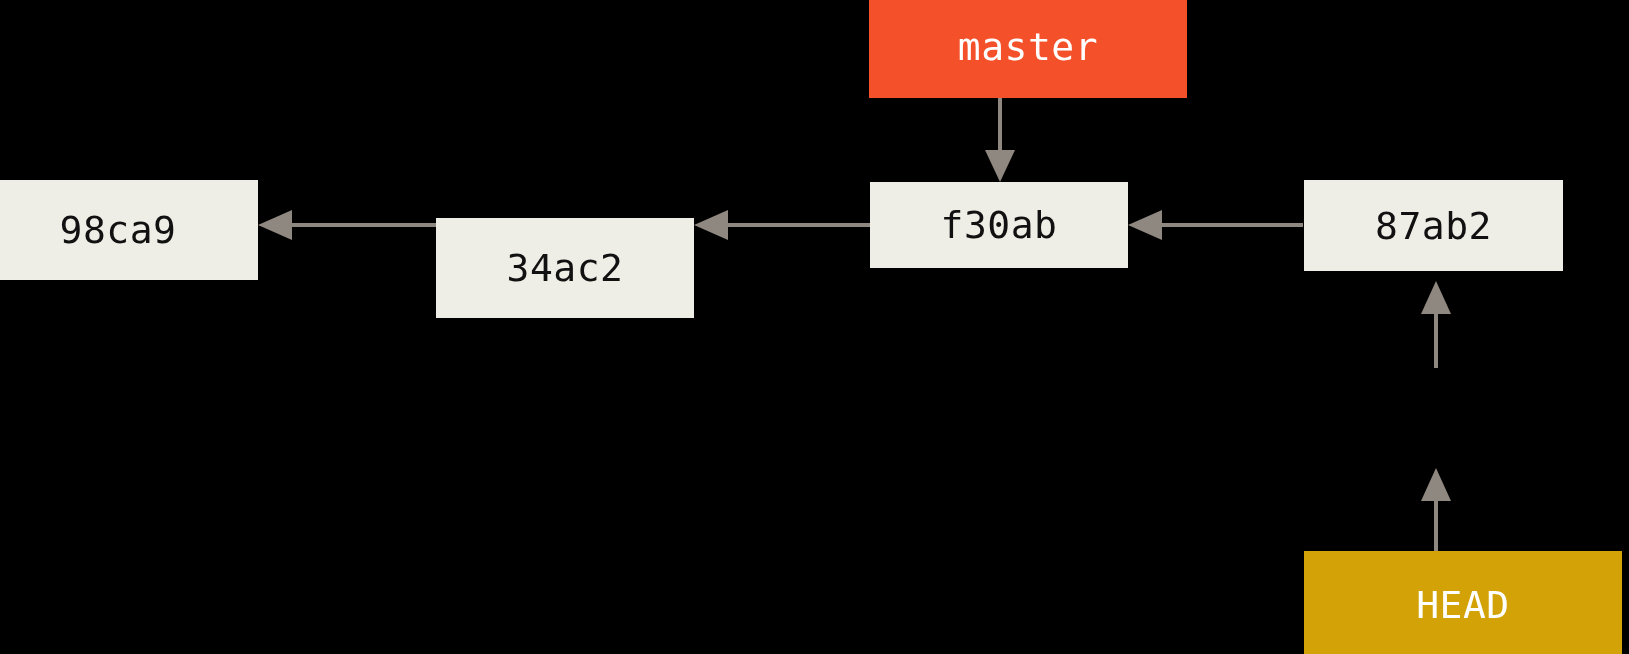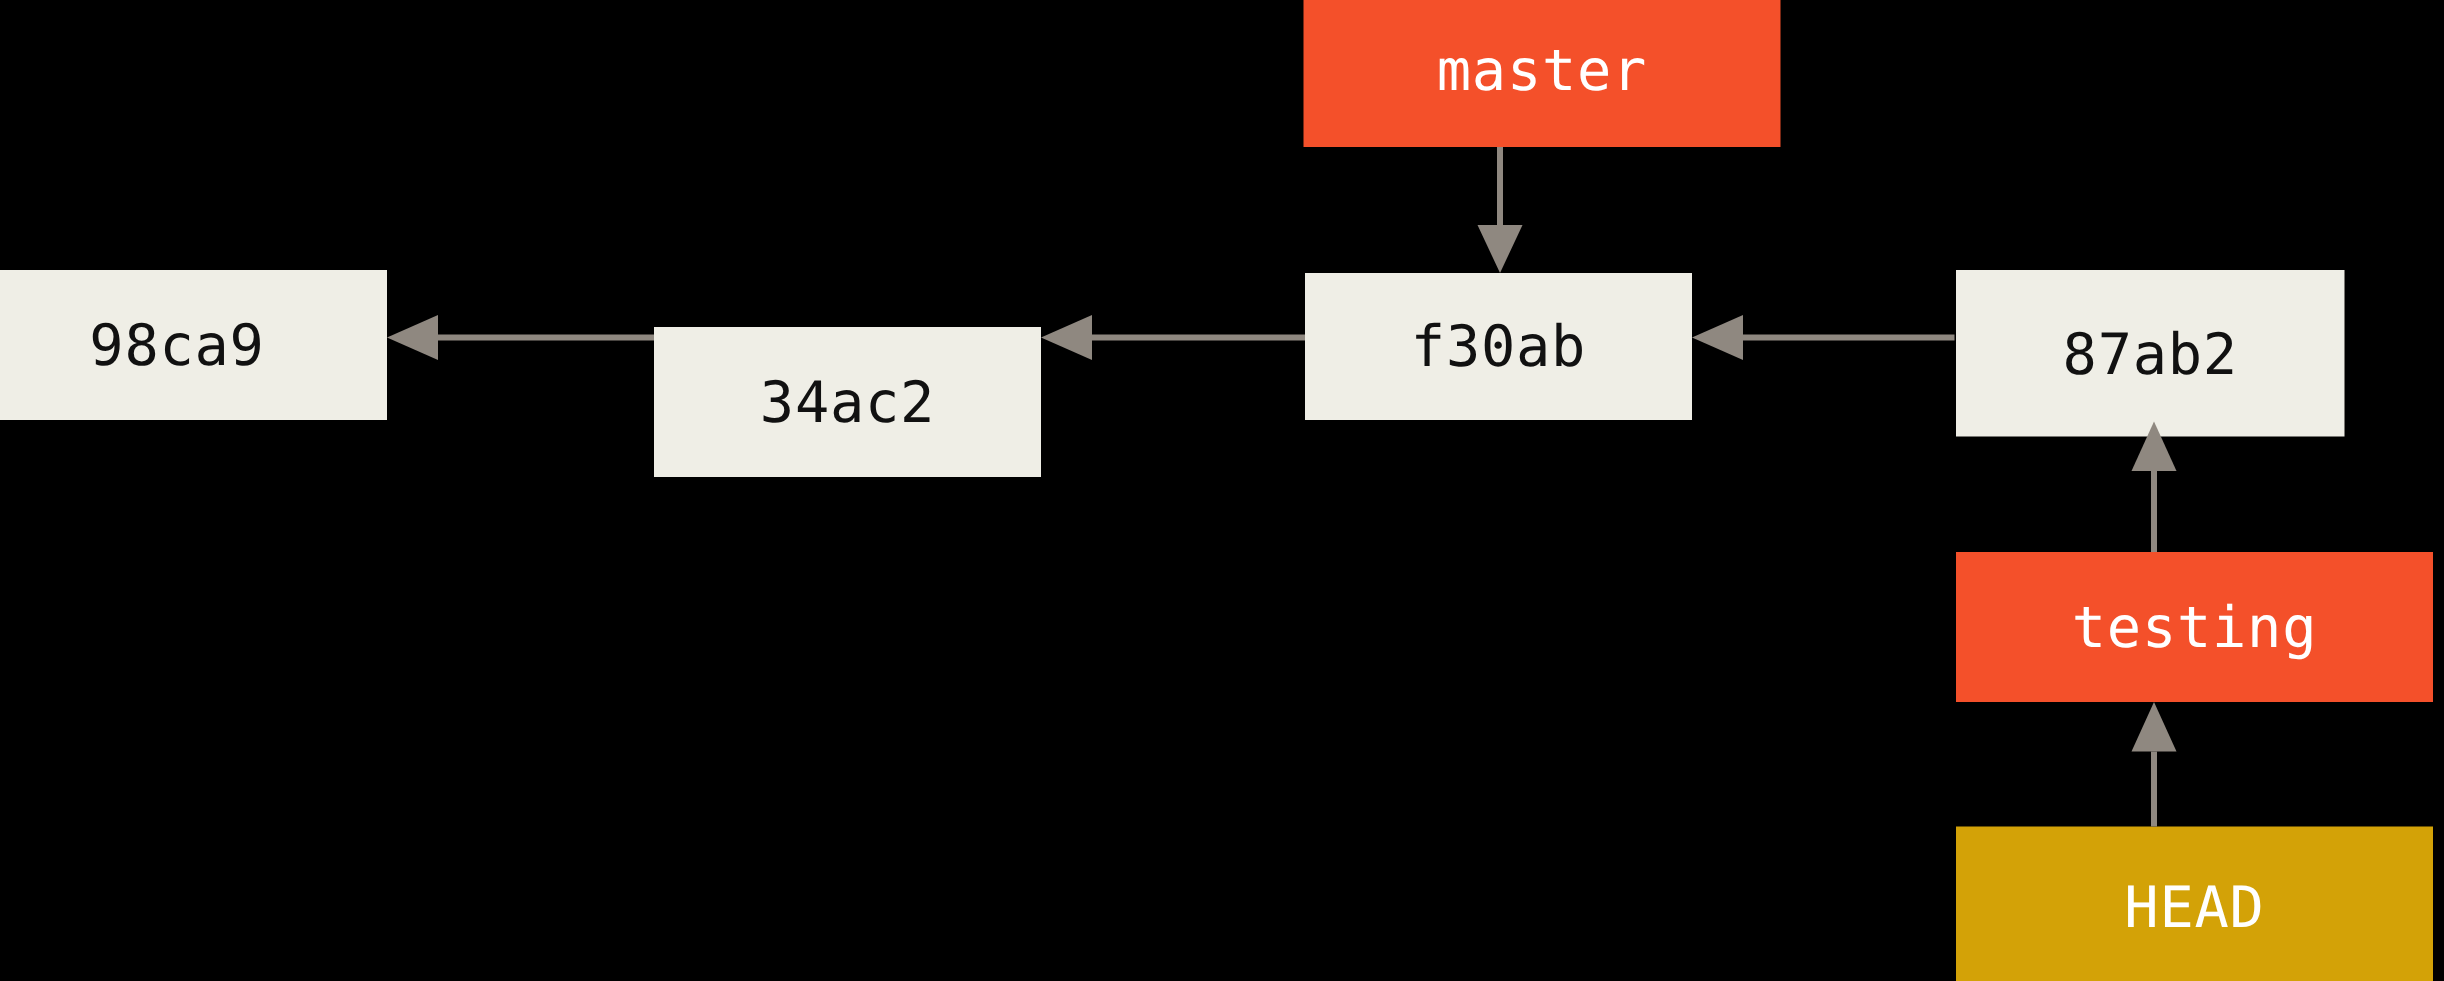--- a/index.html
+++ b/index.html
@@ -55,35 +55,32 @@
 <div id="canvas">
 
   <div class="node commit" style="left:-22px; top:180px; width:280px; height:100px;">
     <span>98ca9</span>
   </div>
 
   <div class="node commit" style="left:436px; top:180px; width:258px; height:100px;margin-top:38px;">
     <span>34ac2</span>
   </div>
 
-  <div class="node commit" style="left:870px; top:182px; width:258px; height:98px;">
+  <div class="node commit" style="left:870px; top:182px; width:258px; height:86px;">
     <span>f30ab</span>
   </div>
 
-  <div class="node commit" style="left:1304px; top:180px; width:259px; height:111px;">
+  <div class="node commit" style="left:1304px; top:180px; width:259px; height:91px;">
     <span>87ab2</span>
   </div>
 
   <div class="node ref ref-branch" style="left:869px; top:-4px; width:318px; height:102px;">
     <span>master</span>
   </div>
 
-  <div class="node ref ref-branch" style="left:1304px; top:368px; width:318px; height:100px;">
-    <span>testing</span>
-  </div>
 
   <div class="node ref ref-head" style="left:1304px; top:551px; width:318px; height:107px;">
     <span>HEAD</span>
   </div>
 
   <div class="edge" style="left:258px; top:210px;">
     <svg width="180" height="30" viewBox="0 0 180 30">
       <line x1="178" y1="15" x2="34" y2="15" stroke="#8F8880" stroke-width="4"></line>
       <polygon points="0,15 34,0 34,30" fill="#8F8880"></polygon>
     </svg>

